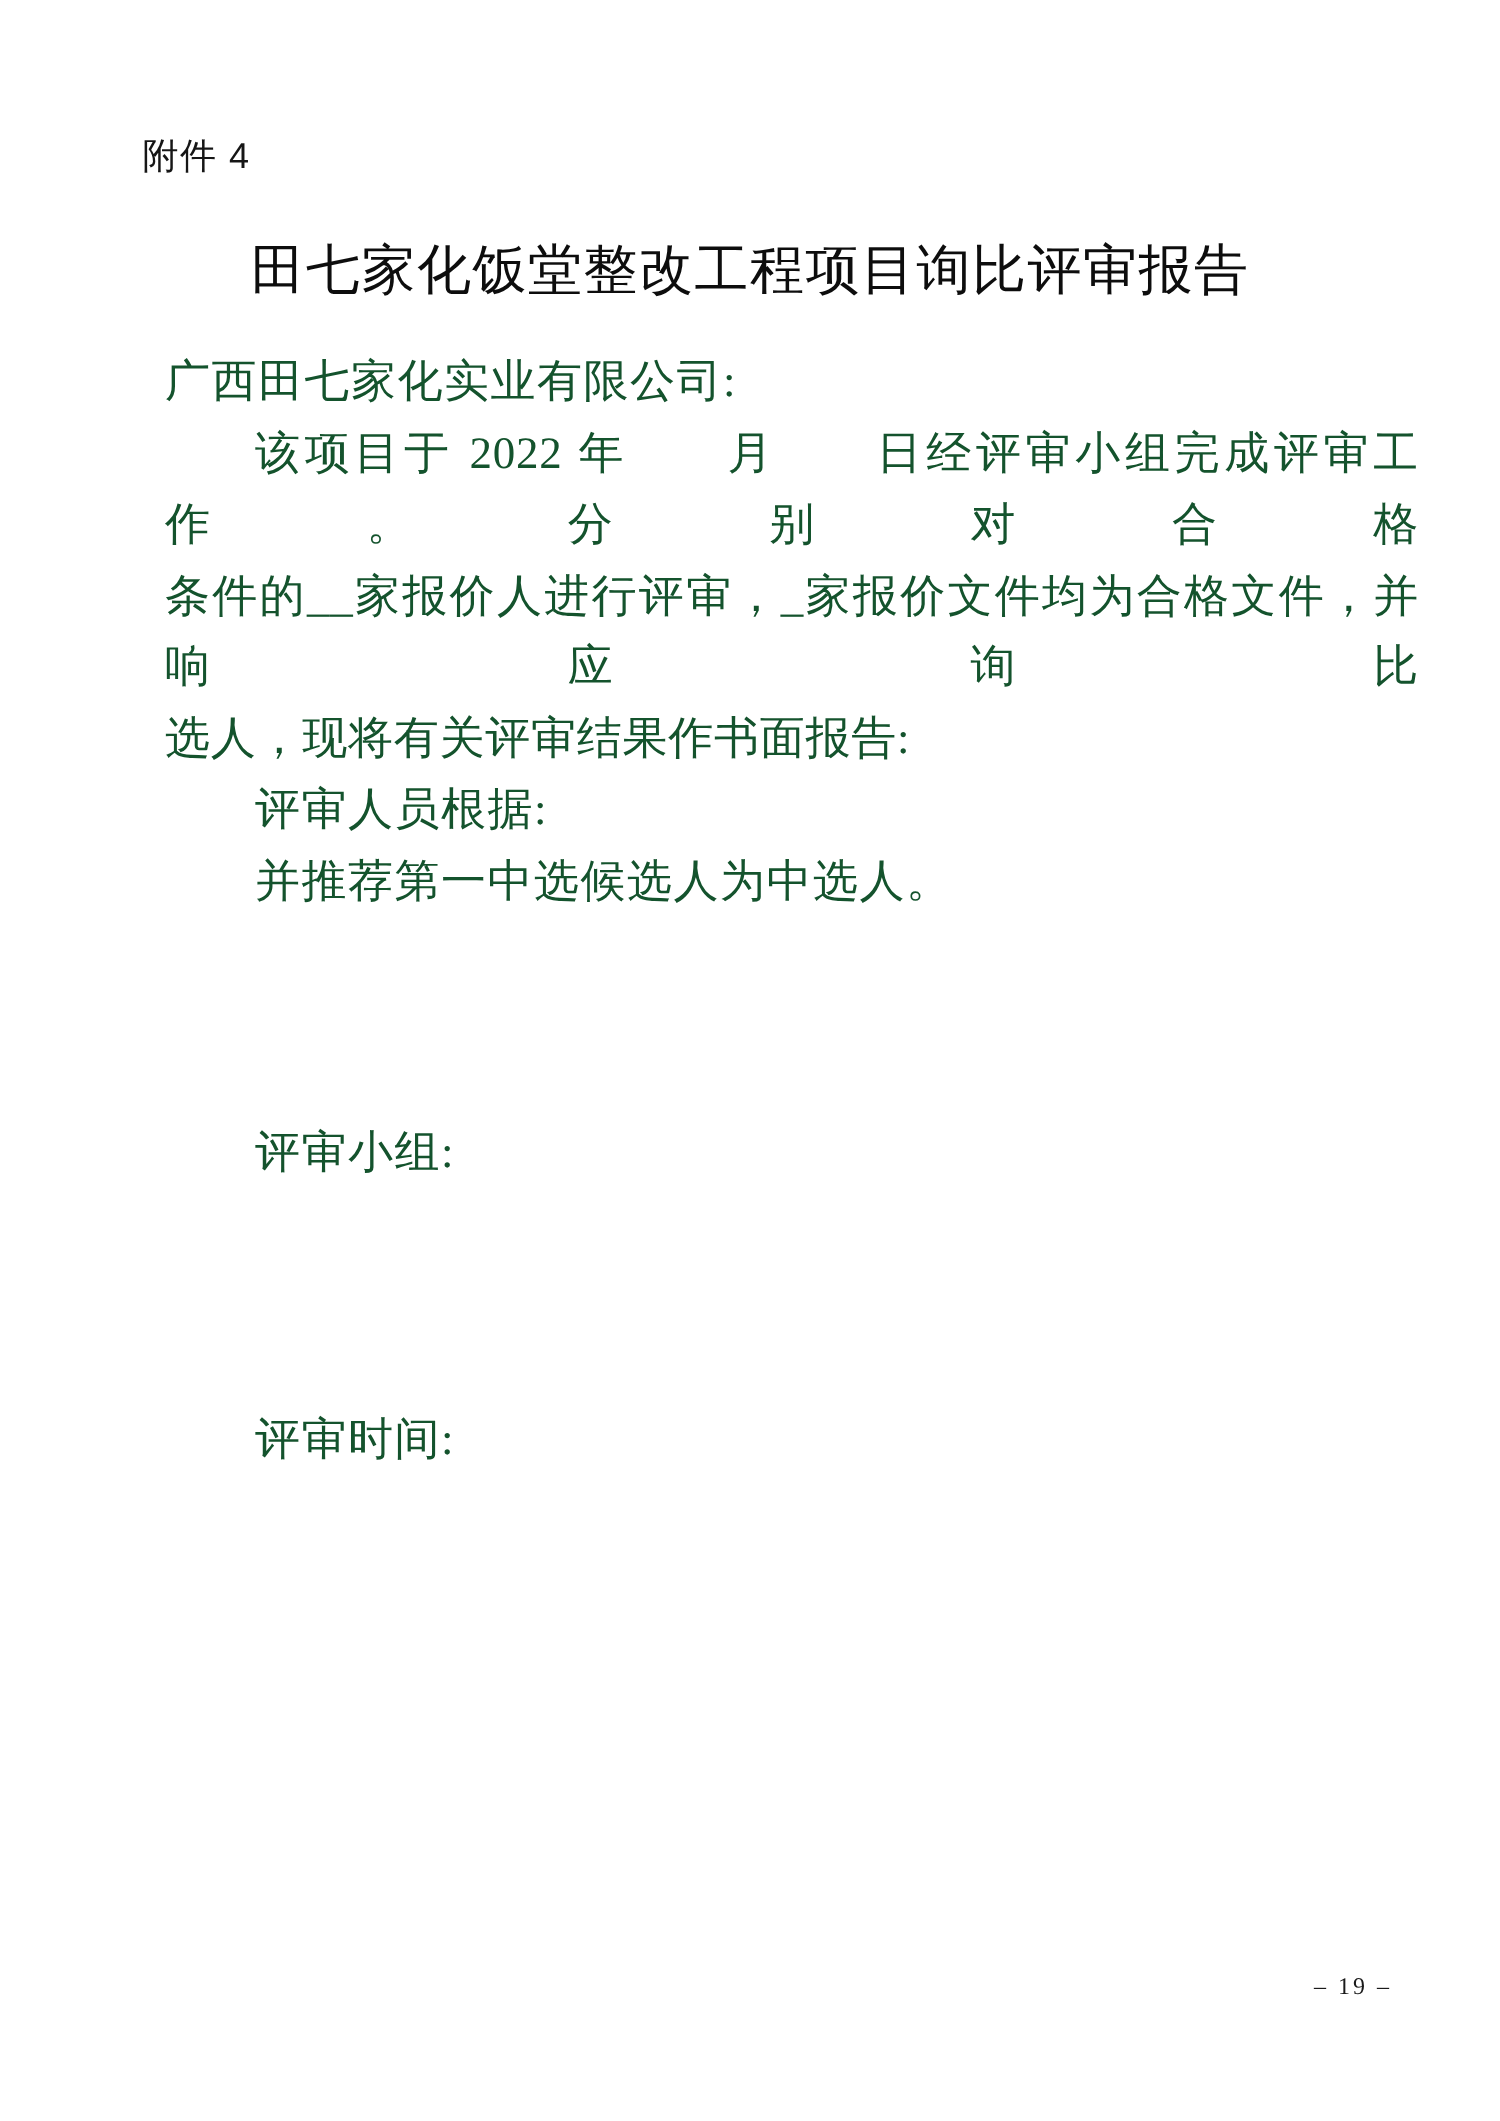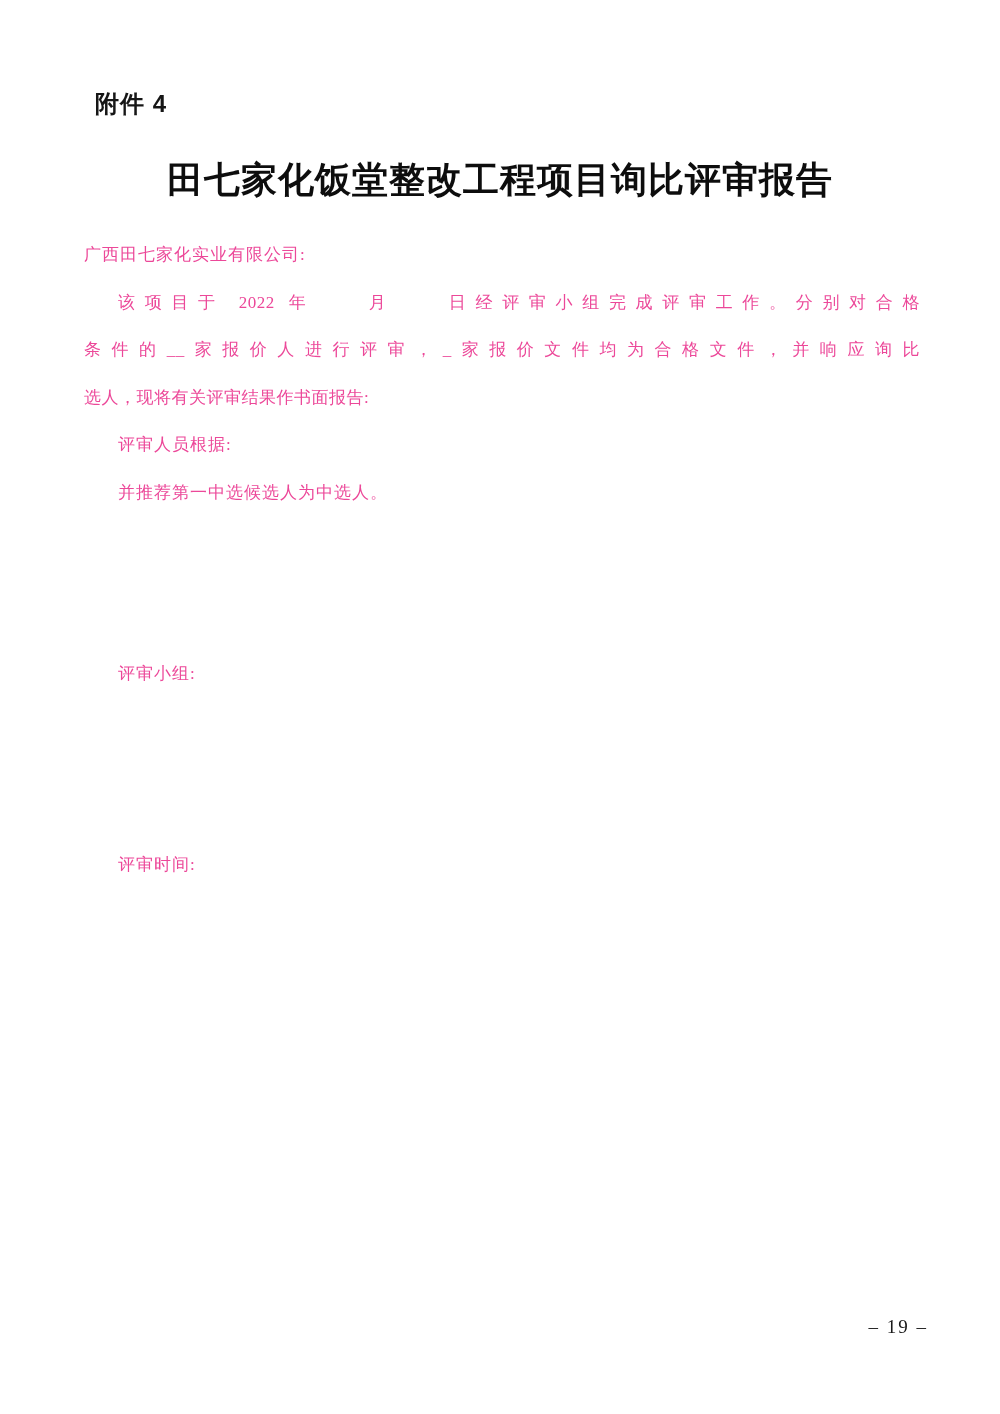--- a/index.html
+++ b/index.html
@@ -13,44 +13,44 @@
     color: #1a1a1a;
     overflow: hidden;
     font-family: "Liberation Serif", "DejaVu Serif", serif;
   }
   .attachment-label {
     position: absolute;
     left: 95px;
     top: 88px;
     font-family: "Liberation Sans", "DejaVu Sans", sans-serif;
     font-size: 24px;
-    font-weight: 700;
+    font-weight: 400;
     color: #161616;
     letter-spacing: 1px;
   }
   .doc-title {
     position: absolute;
     left: 0;
     top: 156px;
     width: 100%;
     text-align: center;
     font-family: "Liberation Serif", "DejaVu Serif", serif;
-    font-weight: bold;
+    font-weight: normal;
     font-size: 36px;
     letter-spacing: 1px;
     color: #0d0d0d;
   }
   .content {
     position: absolute;
-    left: 84px;
+    left: 110px;
     top: 231px;
     width: 836px;
-    font-size: 17px;
+    font-size: 30px;
     line-height: 47.5px;
-    color: #ec4899;
+    color: #14532d;
   }
   .salutation {
     text-align: left;
     letter-spacing: 1px;
   }
   .para-line {
     letter-spacing: 0.5px;
   }
   .para-line.justified {
     text-align: justify;
@@ -66,21 +66,21 @@
   .review-team {
     margin-top: 134px;
   }
   .review-time {
     margin-top: 143px;
   }
   .page-number {
     position: absolute;
     right: 72px;
     top: 1316px;
-    font-size: 19px;
+    font-size: 16px;
     letter-spacing: 2px;
     color: #1a1a1a;
     font-family: "Liberation Serif", "DejaVu Serif", serif;
   }
 </style>
 </head>
 <body>
 
 <div class="page">
 

